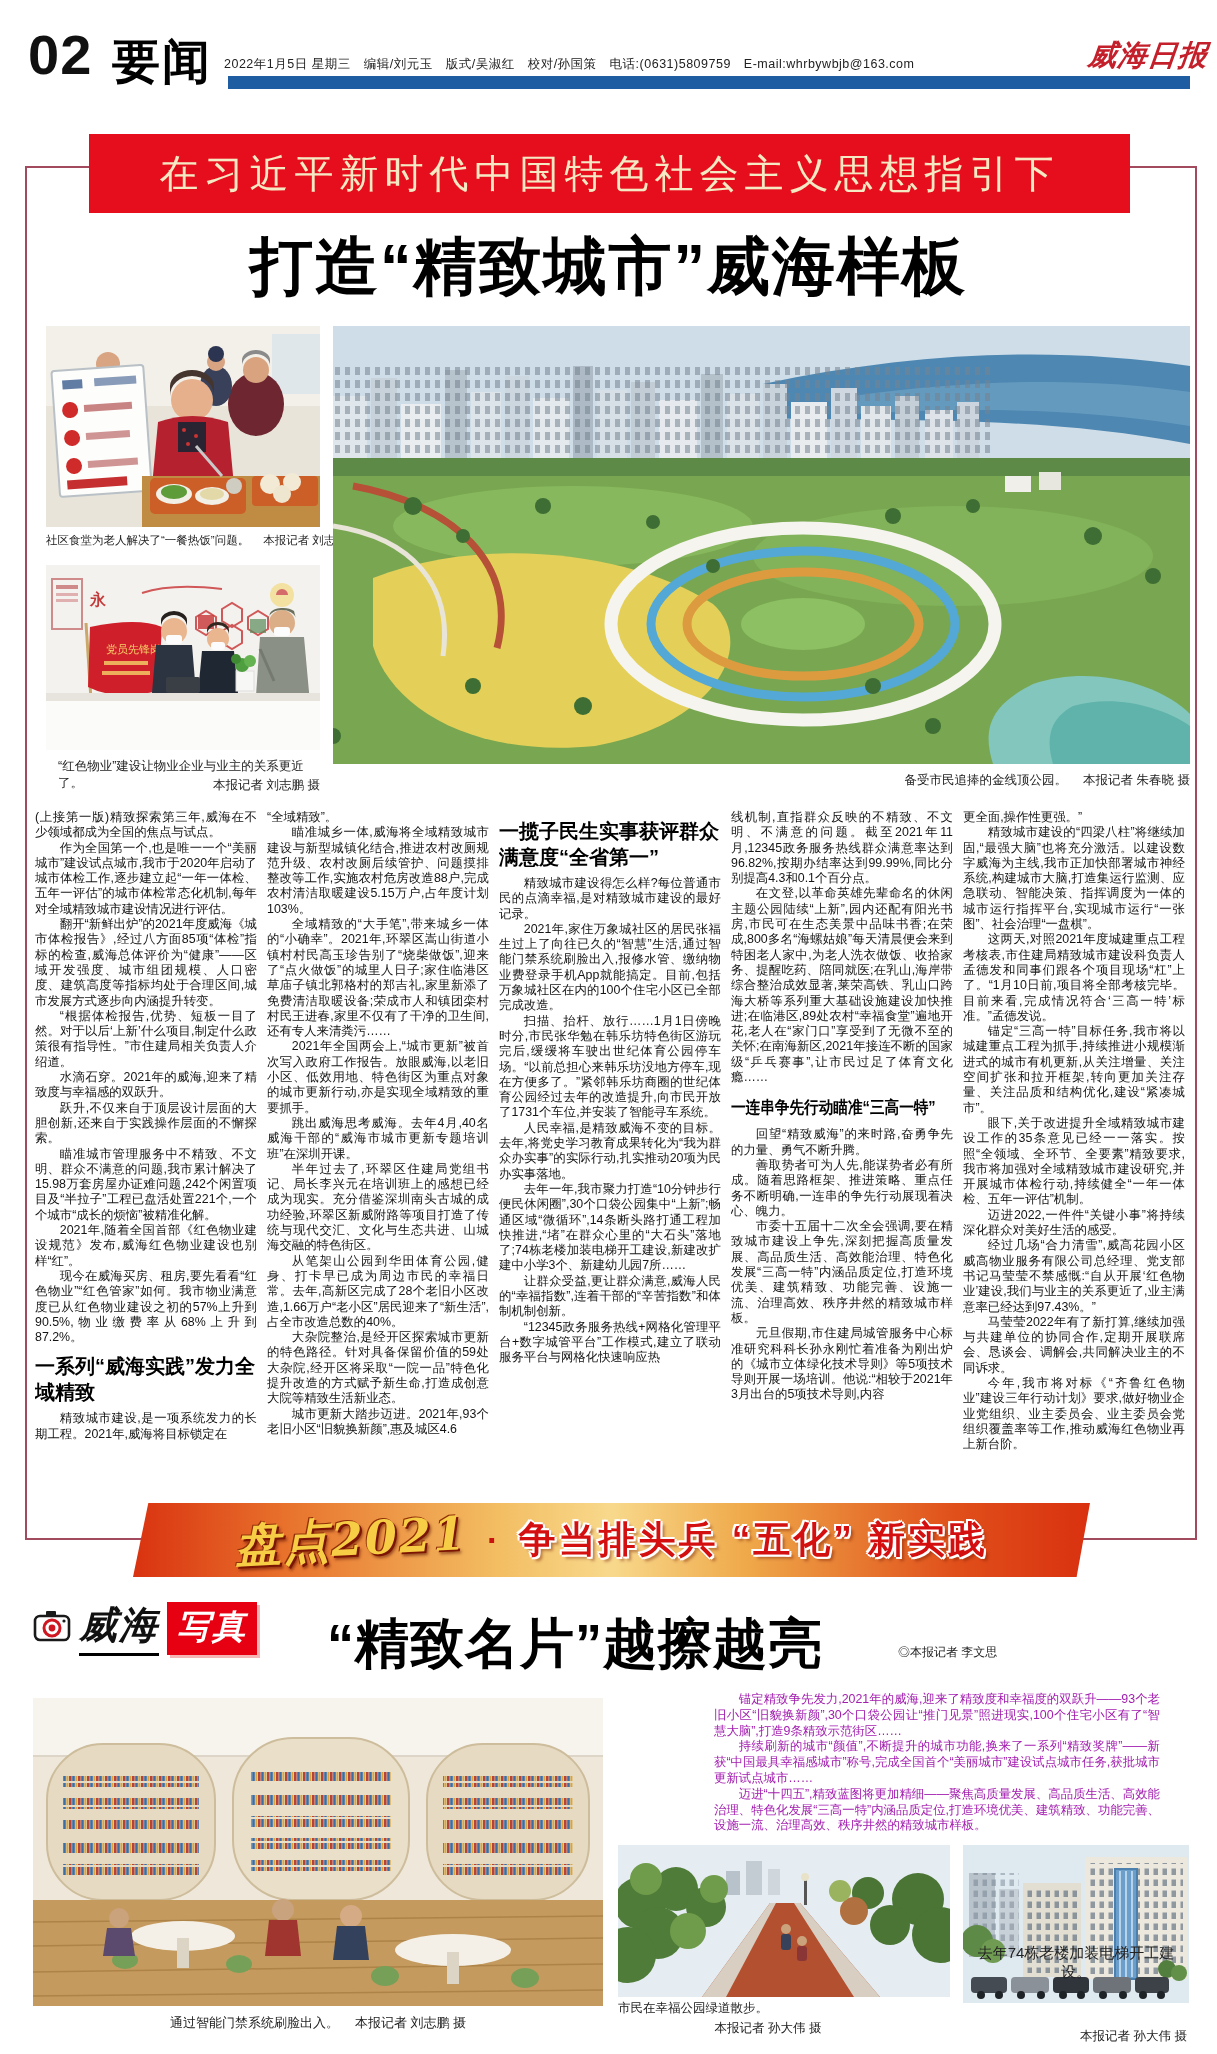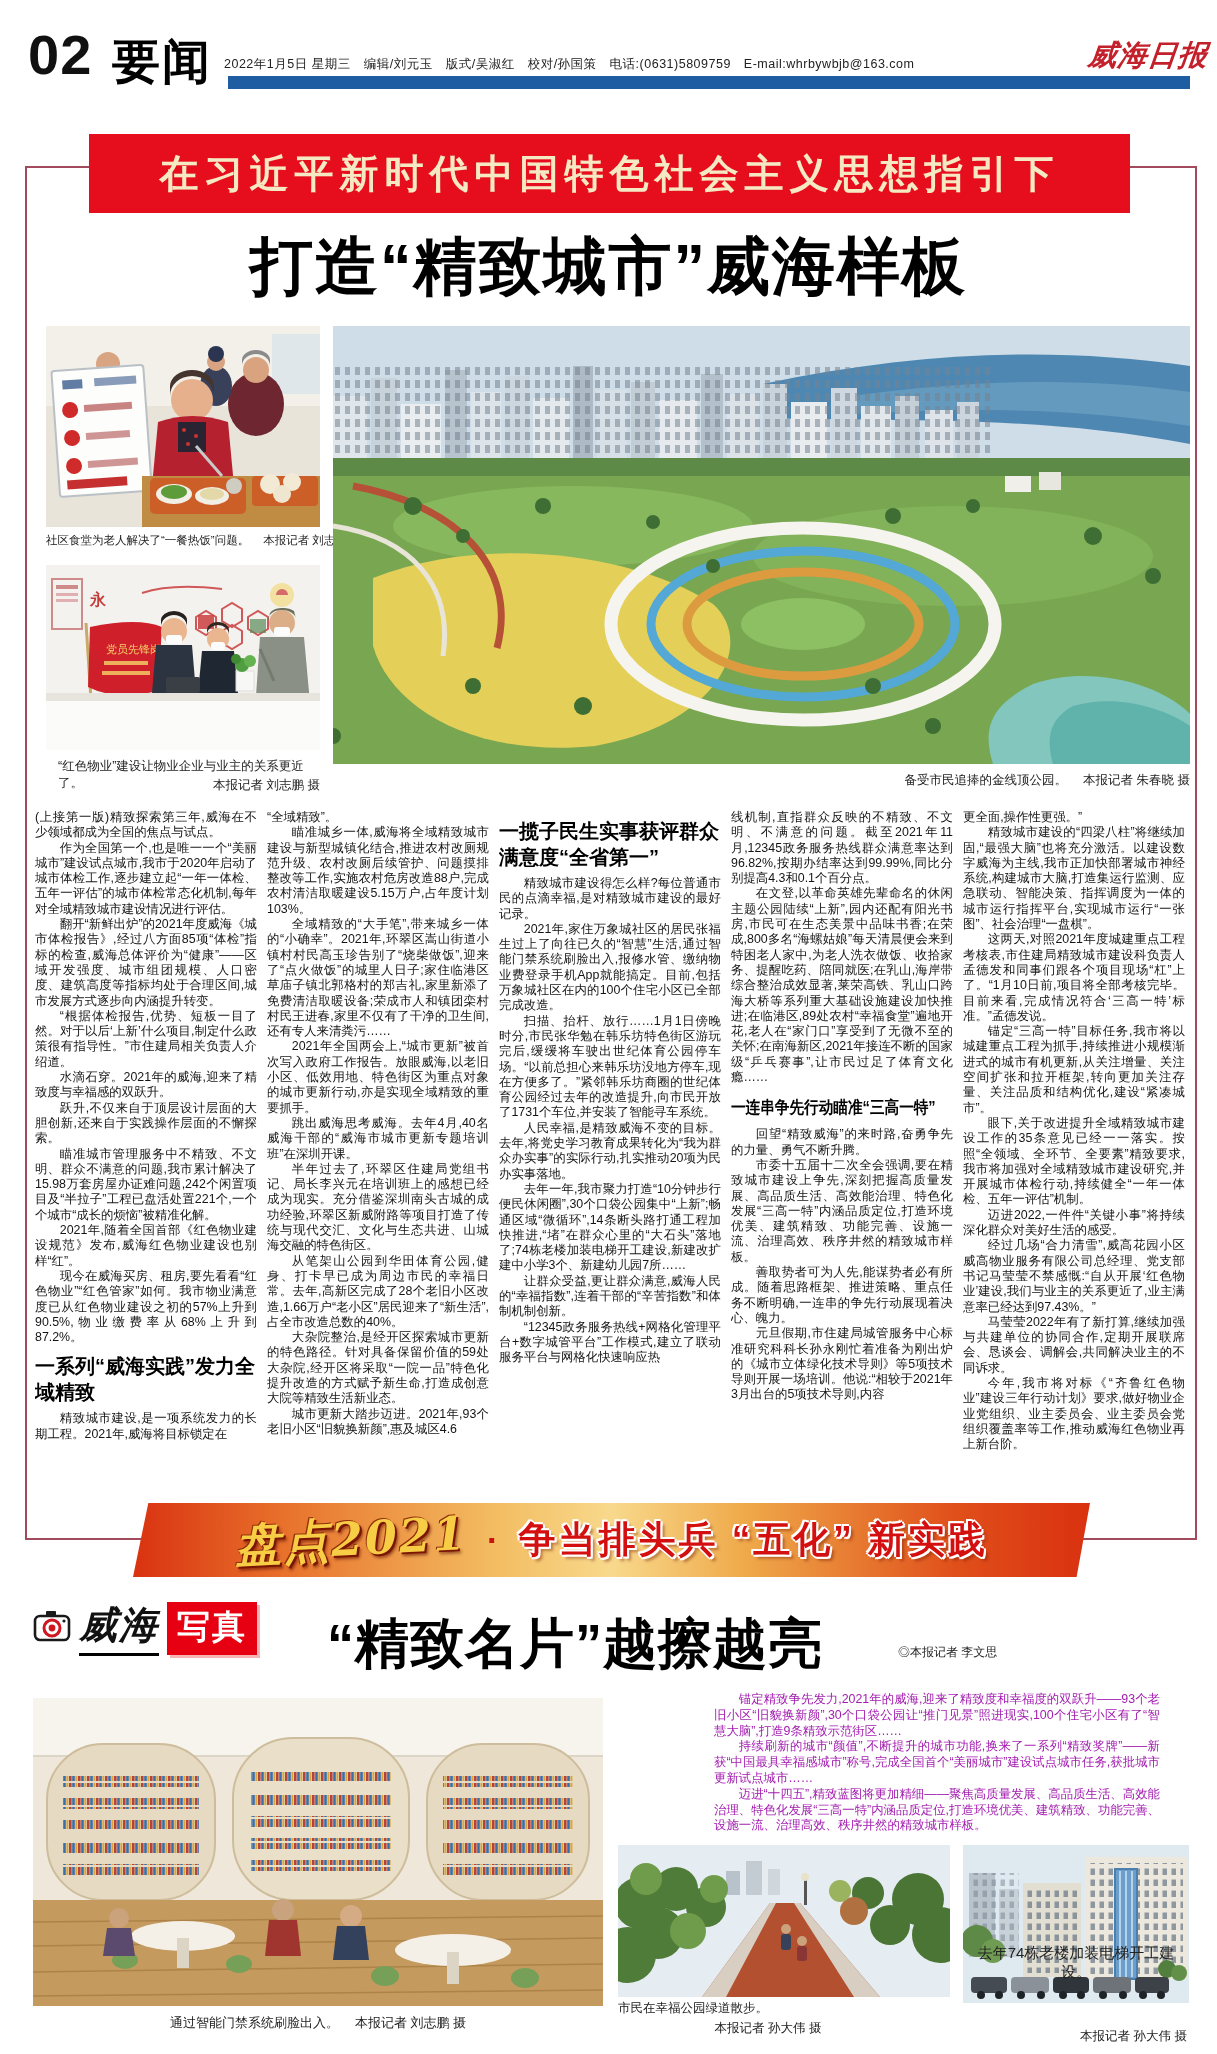--- a/index.html
+++ b/index.html
@@ -11,21 +11,21 @@
   .pagenum{left:28px;top:22px;font-size:56px;font-weight:700;letter-spacing:1px;color:#111;}
   .section{left:112px;top:30px;font-size:48px;font-weight:900;color:#000;letter-spacing:2px;}
   .dateline{left:224px;top:56px;font-size:12.5px;color:#222;letter-spacing:.5px;white-space:nowrap;}
   .bluebar{left:228px;top:76px;width:962px;height:13px;background:#1f5da3;}
   .masthead{left:1088px;top:36px;width:120px;font-family:"DejaVu Serif", serif;font-style:italic;font-weight:700;font-size:29px;color:#c3202b;transform:skewX(-6deg);letter-spacing:1px;white-space:nowrap;}
 
   
   .frame{left:25px;top:166px;width:1168px;height:1370px;border:2px solid #a34b5e;}
 
   .kicker{left:89px;top:134px;width:1041px;height:79px;background:#e60d1c;display:flex;align-items:center;justify-content:center;z-index:3;}
-  .kicker span{font-size:39px;font-weight:700;color:#f4e9c2;letter-spacing:6px;white-space:nowrap;}
+  .kicker span{font-size:39px;font-weight:400;color:#f4e9c2;letter-spacing:6px;white-space:nowrap;}
 
   .headline{left:40px;top:224px;width:1137px;text-align:center;font-size:63px;font-weight:900;color:#000;letter-spacing:2px;white-space:nowrap;z-index:2;}
 
   
   .photo{display:block;}
   .photo svg{display:block;}
   .cap{font-size:12px;color:#222;}
   .cap .credit{white-space:nowrap;}
   .cap1{left:46px;top:533px;width:300px;white-space:nowrap;font-size:11.5px;}
   .cap1 .credit{margin-left:14px;}
@@ -49,21 +49,21 @@
     display:flex;align-items:center;justify-content:center;gap:20px;}
   .roundup .cali{font-family:"DejaVu Serif", serif;font-style:italic;font-weight:900;font-size:46px;color:#f6cd45;
     text-shadow:2px 2px 0 #7c1503,-1px -1px 0 #93310a,3px 4px 3px rgba(80,10,0,.55);transform:rotate(-3deg);letter-spacing:2px;}
   .roundup .dot{font-size:34px;font-weight:900;color:#c81111;}
   .roundup .slog{font-size:37px;font-weight:900;color:#d40f0f;letter-spacing:3px;white-space:nowrap;
     text-shadow:-2px 0 0 #fff,2px 0 0 #fff,0 -2px 0 #fff,0 2px 0 #fff,-2px -2px 0 #fff,2px 2px 0 #fff,4px 4px 3px rgba(110,20,0,.45);}
 
   
   .essay-logo{left:33px;top:1600px;display:flex;align-items:center;gap:8px;}
   .essay-logo .wh{font-size:38px;font-weight:900;font-style:italic;color:#111;border-bottom:3px solid #000000;padding-bottom:2px;letter-spacing:2px;}
-  .essay-logo .xz{background:#e60012;color:#fff;font-size:33px;font-weight:900;padding:3px 10px 5px;letter-spacing:2px;box-shadow:3px 3px 0 #f5b5b5;}
+  .essay-logo .xz{background:#e60012;color:#fff;font-size:33px;font-weight:900;font-style:italic;padding:3px 10px 5px;letter-spacing:2px;box-shadow:3px 3px 0 #f5b5b5;}
   .essay-headline{left:255px;top:1608px;width:640px;text-align:center;font-size:54px;font-weight:900;color:#000;white-space:nowrap;letter-spacing:1px;}
   .essay-byline{left:898px;top:1644px;font-size:12px;color:#222;}
   .essay-text{left:714px;top:1692px;width:446px;height:146px;overflow:hidden;font-size:12.4px;line-height:15.8px;text-align:justify;color:#a21caf;}
   .essay-text p{margin:0;text-indent:2em;}
 
   .capLib{left:33px;top:2014px;width:570px;text-align:center;font-size:13px;}
   .capLib .credit{margin-left:16px;}
   .capGwA{left:618px;top:2000px;width:332px;font-size:12.5px;}
   .capGwB{left:618px;top:2020px;width:300px;text-align:center;font-size:12.5px;}
   .capElA{left:963px;top:1944px;width:226px;font-size:15px;text-align:center;}
@@ -291,22 +291,22 @@
       <p>人民幸福,是精致威海不变的目标。去年,将党史学习教育成果转化为“我为群众办实事”的实际行动,扎实推动20项为民办实事落地。</p>
       <p>去年一年,我市聚力打造“10分钟步行便民休闲圈”,30个口袋公园集中“上新”;畅通区域“微循环”,14条断头路打通工程加快推进,“堵”在群众心里的“大石头”落地了;74栋老楼加装电梯开工建设,新建改扩建中小学3个、新建幼儿园7所……</p>
       <p>让群众受益,更让群众满意,威海人民的“幸福指数”,连着干部的“辛苦指数”和体制机制创新。</p>
       <p>“12345政务服务热线+网格化管理平台+数字城管平台”工作模式,建立了联动服务平台与网格化快速响应热</p>
     </div>
     <div class="bodycol">
       <p class="cont">线机制,直指群众反映的不精致、不文明、不满意的问题。截至2021年11月,12345政务服务热线群众满意率达到96.82%,按期办结率达到99.99%,同比分别提高4.3和0.1个百分点。</p>
       <p>在文登,以革命英雄先辈命名的休闲主题公园陆续“上新”,园内还配有阳光书房,市民可在生态美景中品味书香;在荣成,800多名“海螺姑娘”每天清晨便会来到特困老人家中,为老人洗衣做饭、收拾家务、提醒吃药、陪同就医;在乳山,海岸带综合整治成效显著,莱荣高铁、乳山口跨海大桥等系列重大基础设施建设加快推进;在临港区,89处农村“幸福食堂”遍地开花,老人在“家门口”享受到了无微不至的关怀;在南海新区,2021年接连不断的国家级“乒乓赛事”,让市民过足了体育文化瘾……</p>
       <h3 class="subhead one-line">一连串争先行动瞄准“三高一特”</h3>
       <p>回望“精致威海”的来时路,奋勇争先的力量、勇气不断升腾。</p>
+      <p>善取势者可为人先,能谋势者必有所成。随着思路框架、推进策略、重点任务不断明确,一连串的争先行动展现着决心、魄力。</p>
       <p>市委十五届十二次全会强调,要在精致城市建设上争先,深刻把握高质量发展、高品质生活、高效能治理、特色化发展“三高一特”内涵品质定位,打造环境优美、建筑精致、功能完善、设施一流、治理高效、秩序井然的精致城市样板。</p>
-      <p>善取势者可为人先,能谋势者必有所成。随着思路框架、推进策略、重点任务不断明确,一连串的争先行动展现着决心、魄力。</p>
       <p>元旦假期,市住建局城管服务中心标准研究科科长孙永刚忙着准备为刚出炉的《城市立体绿化技术导则》等5项技术导则开展一场培训。他说:“相较于2021年3月出台的5项技术导则,内容</p>
     </div>
     <div class="bodycol">
       <p class="cont">更全面,操作性更强。”</p>
       <p>精致城市建设的“四梁八柱”将继续加固,“最强大脑”也将充分激活。以建设数字威海为主线,我市正加快部署城市神经系统,构建城市大脑,打造集运行监测、应急联动、智能决策、指挥调度为一体的城市运行指挥平台,实现城市运行“一张图”、社会治理“一盘棋”。</p>
       <p>这两天,对照2021年度城建重点工程考核表,市住建局精致城市建设科负责人孟德发和同事们跟各个项目现场“杠”上了。“1月10日前,项目将全部考核完毕。目前来看,完成情况符合‘三高一特’标准。”孟德发说。</p>
       <p>锚定“三高一特”目标任务,我市将以城建重点工程为抓手,持续推进小规模渐进式的城市有机更新,从关注增量、关注空间扩张和拉开框架,转向更加关注存量、关注品质和结构优化,建设“紧凑城市”。</p>
       <p>眼下,关于改进提升全域精致城市建设工作的35条意见已经一一落实。按照“全领域、全环节、全要素”精致要求,我市将加强对全域精致城市建设研究,并开展城市体检行动,持续健全“一年一体检、五年一评估”机制。</p>
       <p>迈进2022,一件件“关键小事”将持续深化群众对美好生活的感受。</p>
       <p>经过几场“合力清雪”,威高花园小区威高物业服务有限公司总经理、党支部书记马莹莹不禁感慨:“自从开展‘红色物业’建设,我们与业主的关系更近了,业主满意率已经达到97.43%。”</p>

